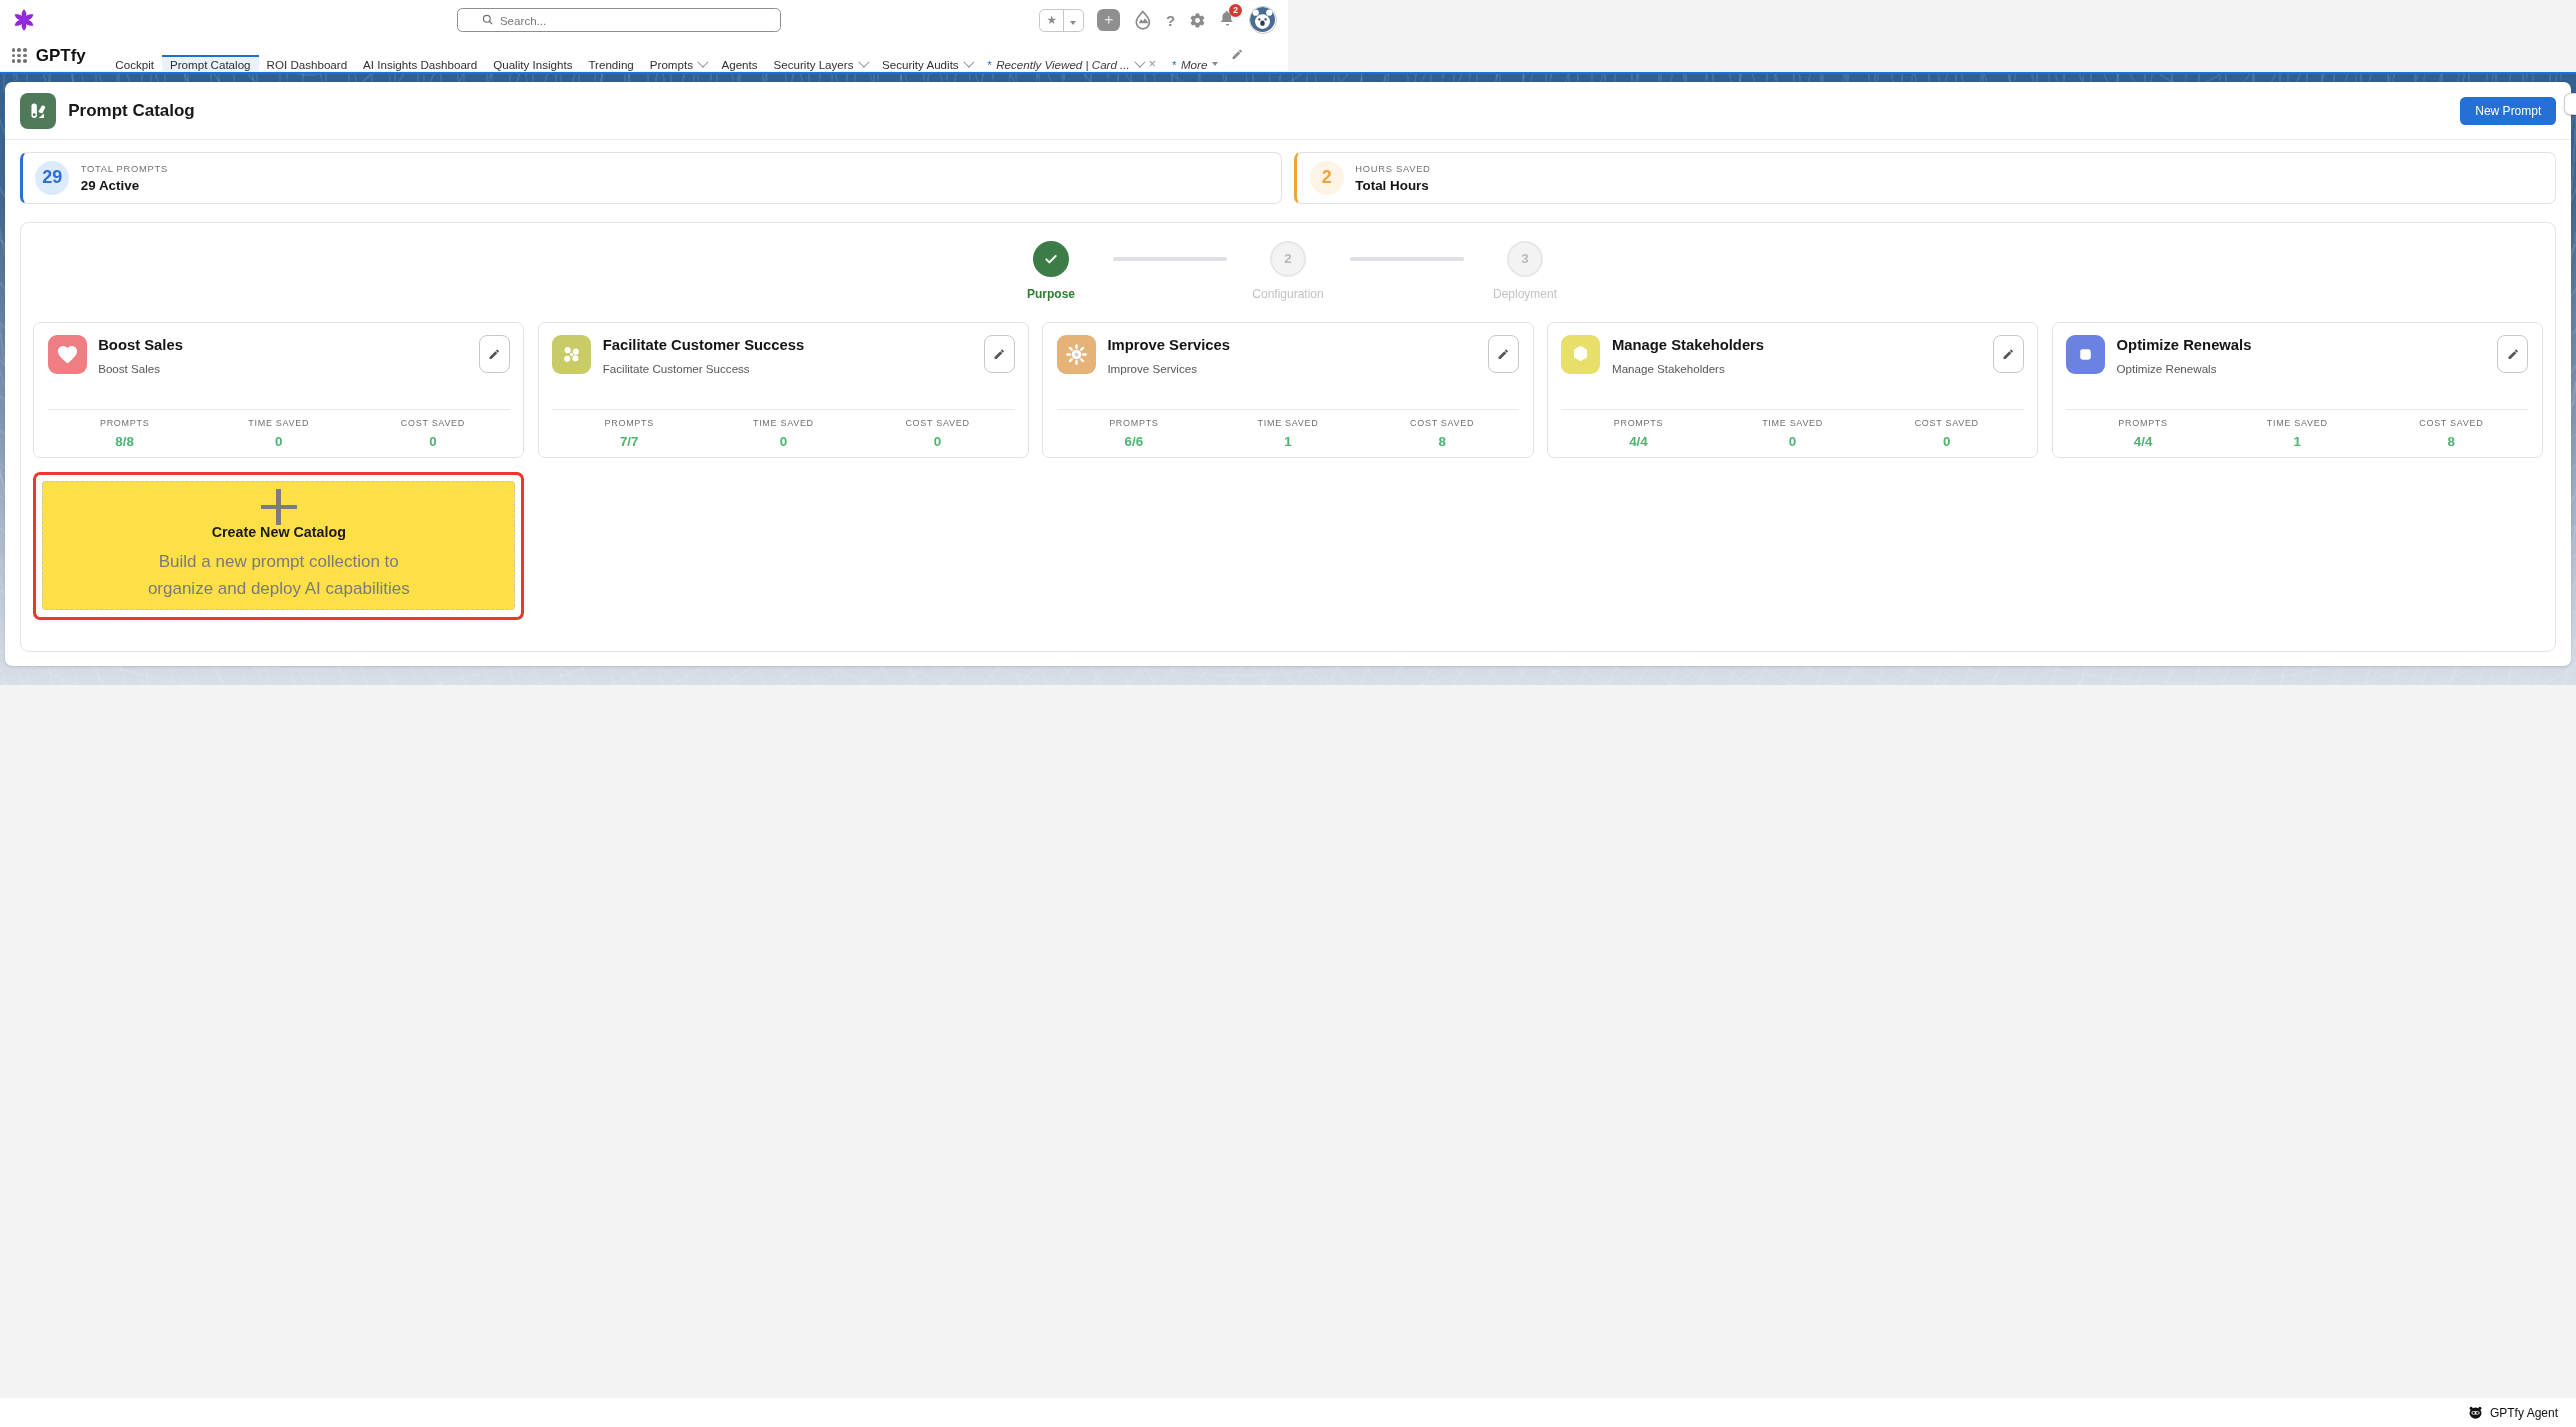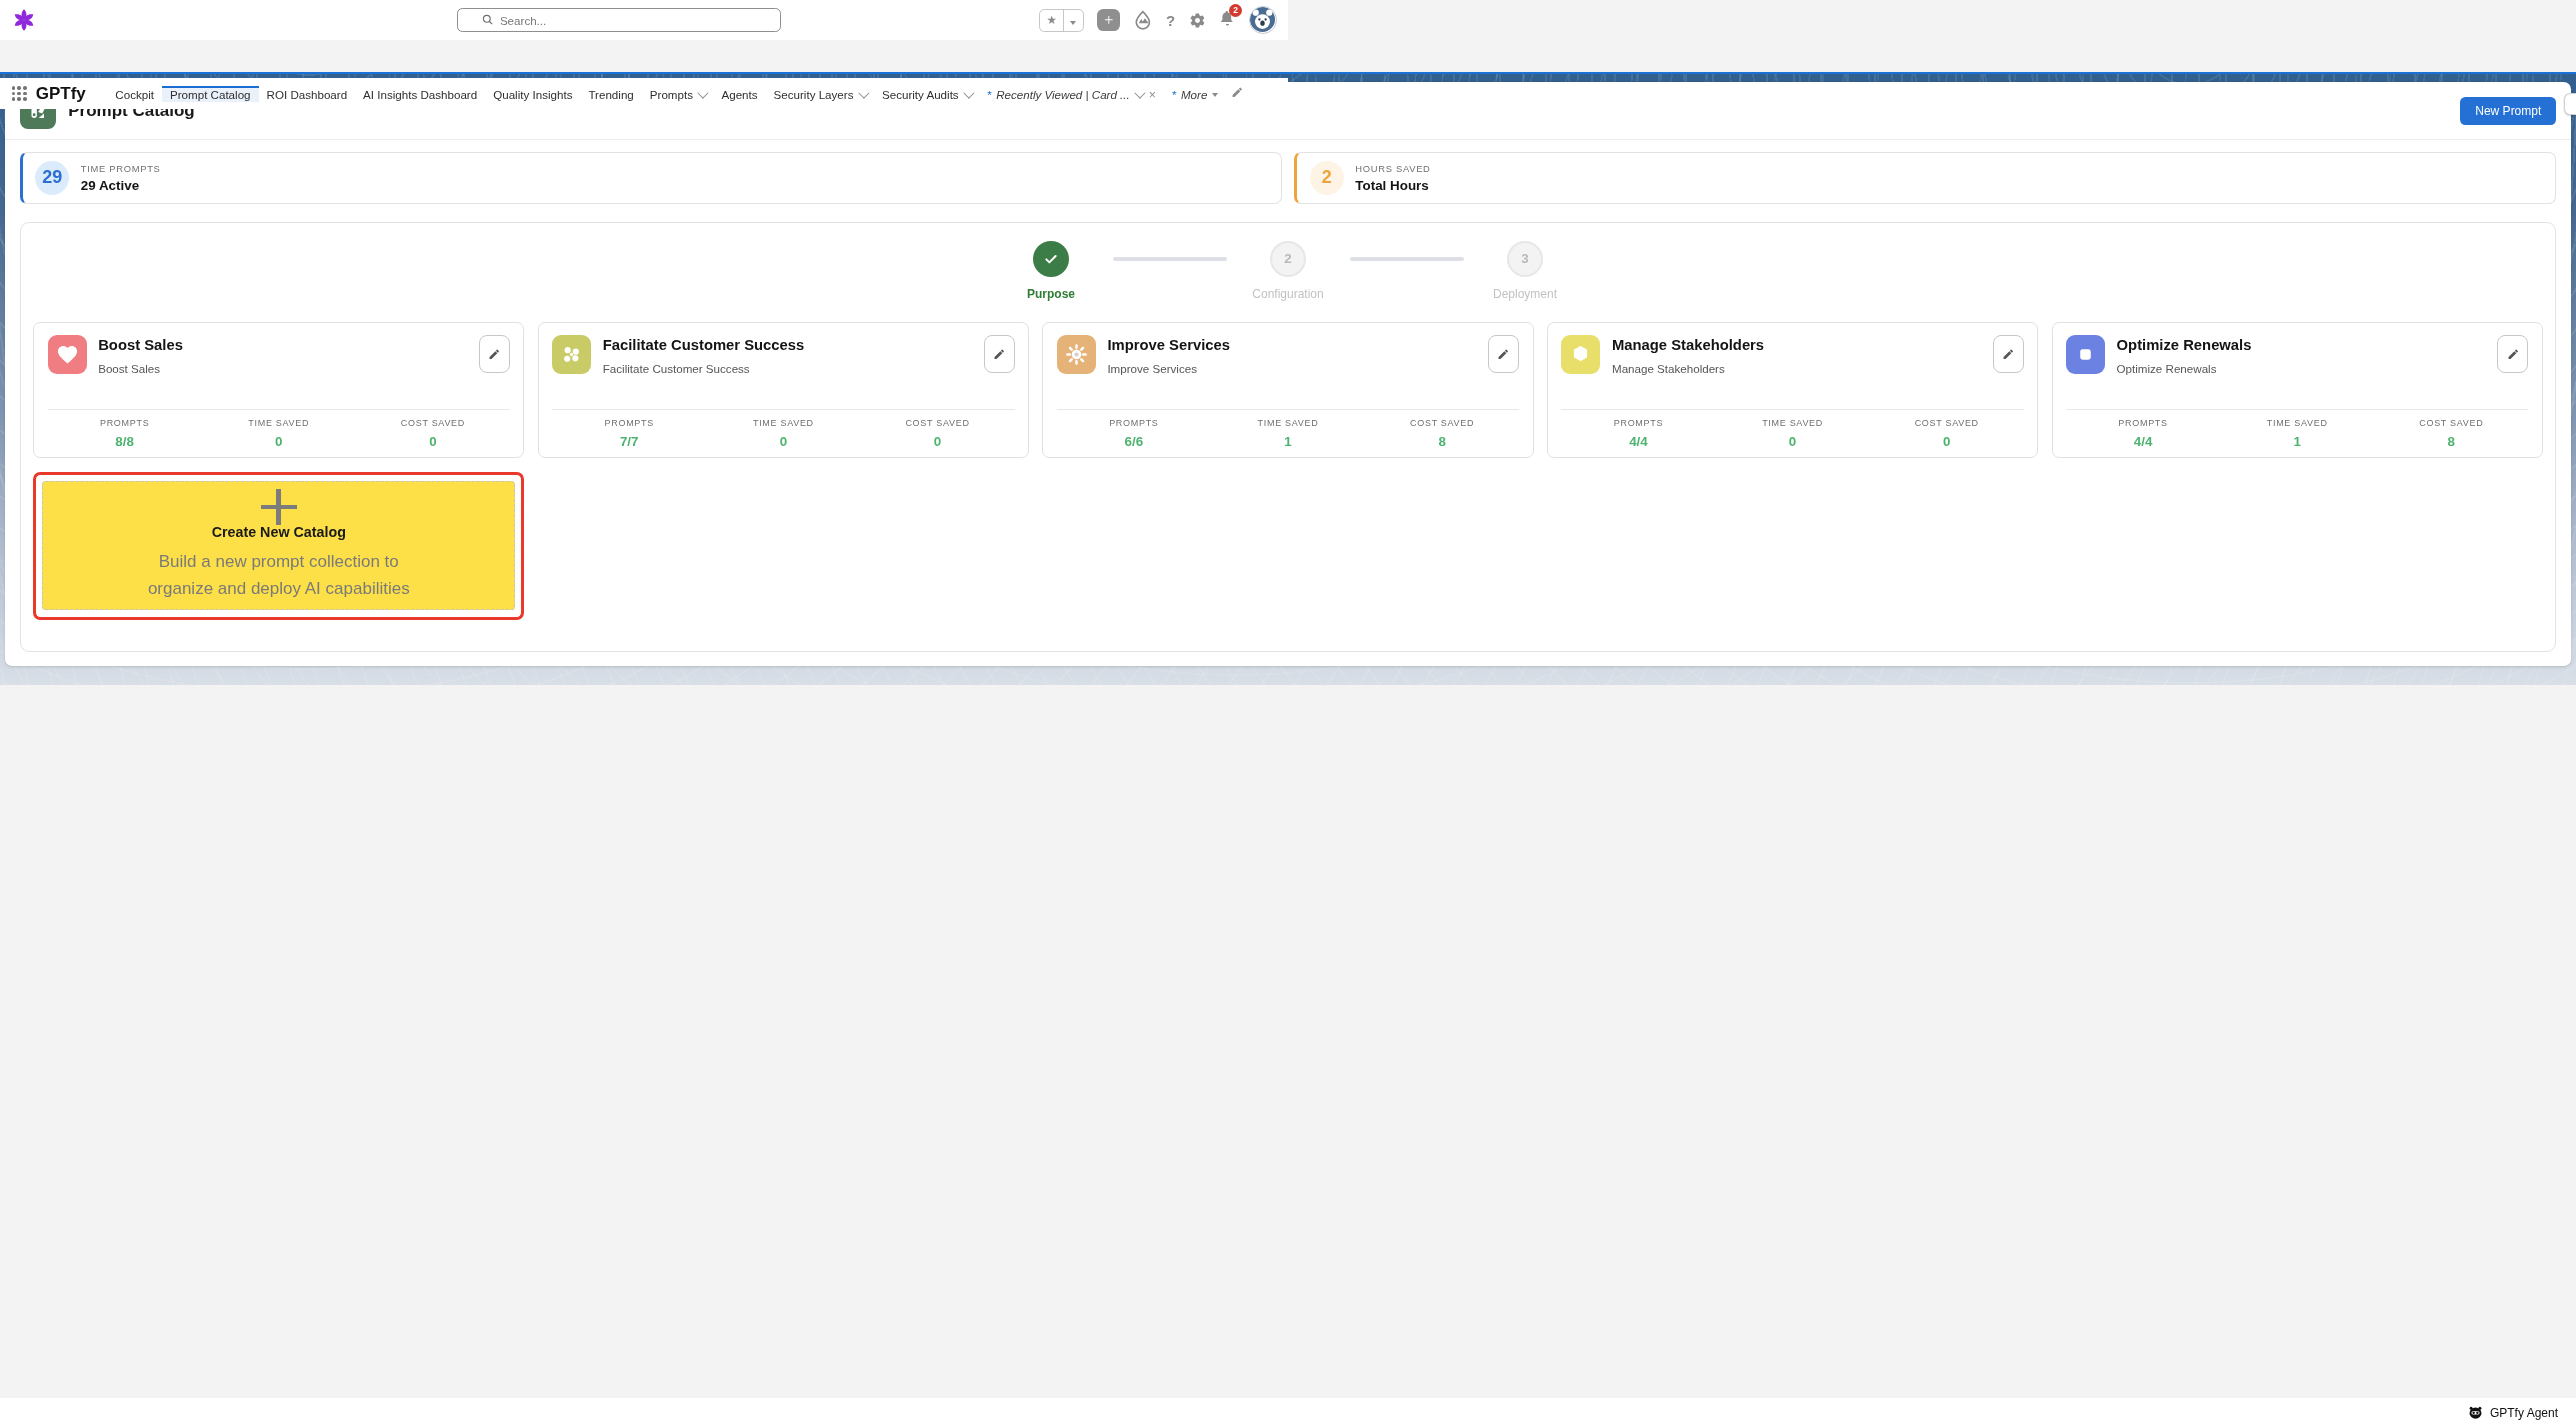--- a/index.html
+++ b/index.html
@@ -26,22 +26,22 @@
   .plus-tile { width:22.4px; height:22.4px; border-radius:6.3px; background:#8f8f8f;
     display:flex; align-items:center; justify-content:center; }
   .ghost-ic { color:#8a8a8a; font-size:15px; font-weight:bold; }
   .bell-wrap { position:relative; }
   .badge { position:absolute; top:-6.3px; right:-6.3px; min-width:13.4px; height:13.4px; border-radius:7.2px;
     background:#d43b30; color:#fff; font-size:8.5px; font-weight:bold;
     display:flex; align-items:center; justify-content:center; padding:0 2.7px; }
   .avatar { width:28px; height:28px; border-radius:50%; overflow:hidden; border:1.3px solid #c2cbd6; }
 
   
-  .nav { position:relative; height:31px; background:#fff; display:flex; align-items:center;
-    z-index:5; white-space:nowrap;margin-top:38px; }
+  .nav { position:relative; height:31px; background:#fff; display:flex; align-items:flex-end;
+    z-index:5; white-space:nowrap; }
   .waffle { display:grid; grid-template-columns:repeat(3,3.6px); grid-gap:2.2px;
     align-self:center; margin:0 9px 0 11.6px; }
   .waffle i { width:3.6px; height:3.6px; border-radius:50%; background:#747474; }
   .brand { align-self:center; font-size:17px; font-weight:bold; color:#111; margin-right:21.5px; }
   .tabs { display:flex; align-items:stretch; }
   .tab { display:flex; align-items:center; gap:4.5px; padding:0 8px; font-size:11.6px;
     color:#2e2e2e; cursor:pointer; border-top:2.7px solid transparent; }
   .tab.active { background:#eaf1fb; border-top:2.7px solid #1b6fd3; }
   .tab .star { color:#1b6fd3; font-style:normal; }
   .tab.italic { font-style:italic; color:#3a3a3a; }
@@ -269,21 +269,21 @@
       </svg>
     </div>
     <span class="page-title">Prompt Catalog</span>
     <button class="btn-primary">New Prompt</button>
   </div>
 
   <div class="stats" id="stats-row">
       <div class="stat" style="border-left-color: rgb(43, 111, 211);">
         <div class="stat-badge" style="background: rgb(220, 235, 251); color: rgb(43, 111, 211);">29</div>
         <div>
-          <div class="stat-label">TIME PROMPTS</div>
+          <div class="stat-label">TOTAL PROMPTS</div>
           <div class="stat-value">29 Active</div>
         </div>
       </div>
       <div class="stat" style="border-left-color: rgb(239, 163, 60);">
         <div class="stat-badge" style="background: rgb(253, 244, 229); color: rgb(239, 163, 60);">2</div>
         <div>
           <div class="stat-label">HOURS SAVED</div>
           <div class="stat-value">Total Hours</div>
         </div>
       </div>

